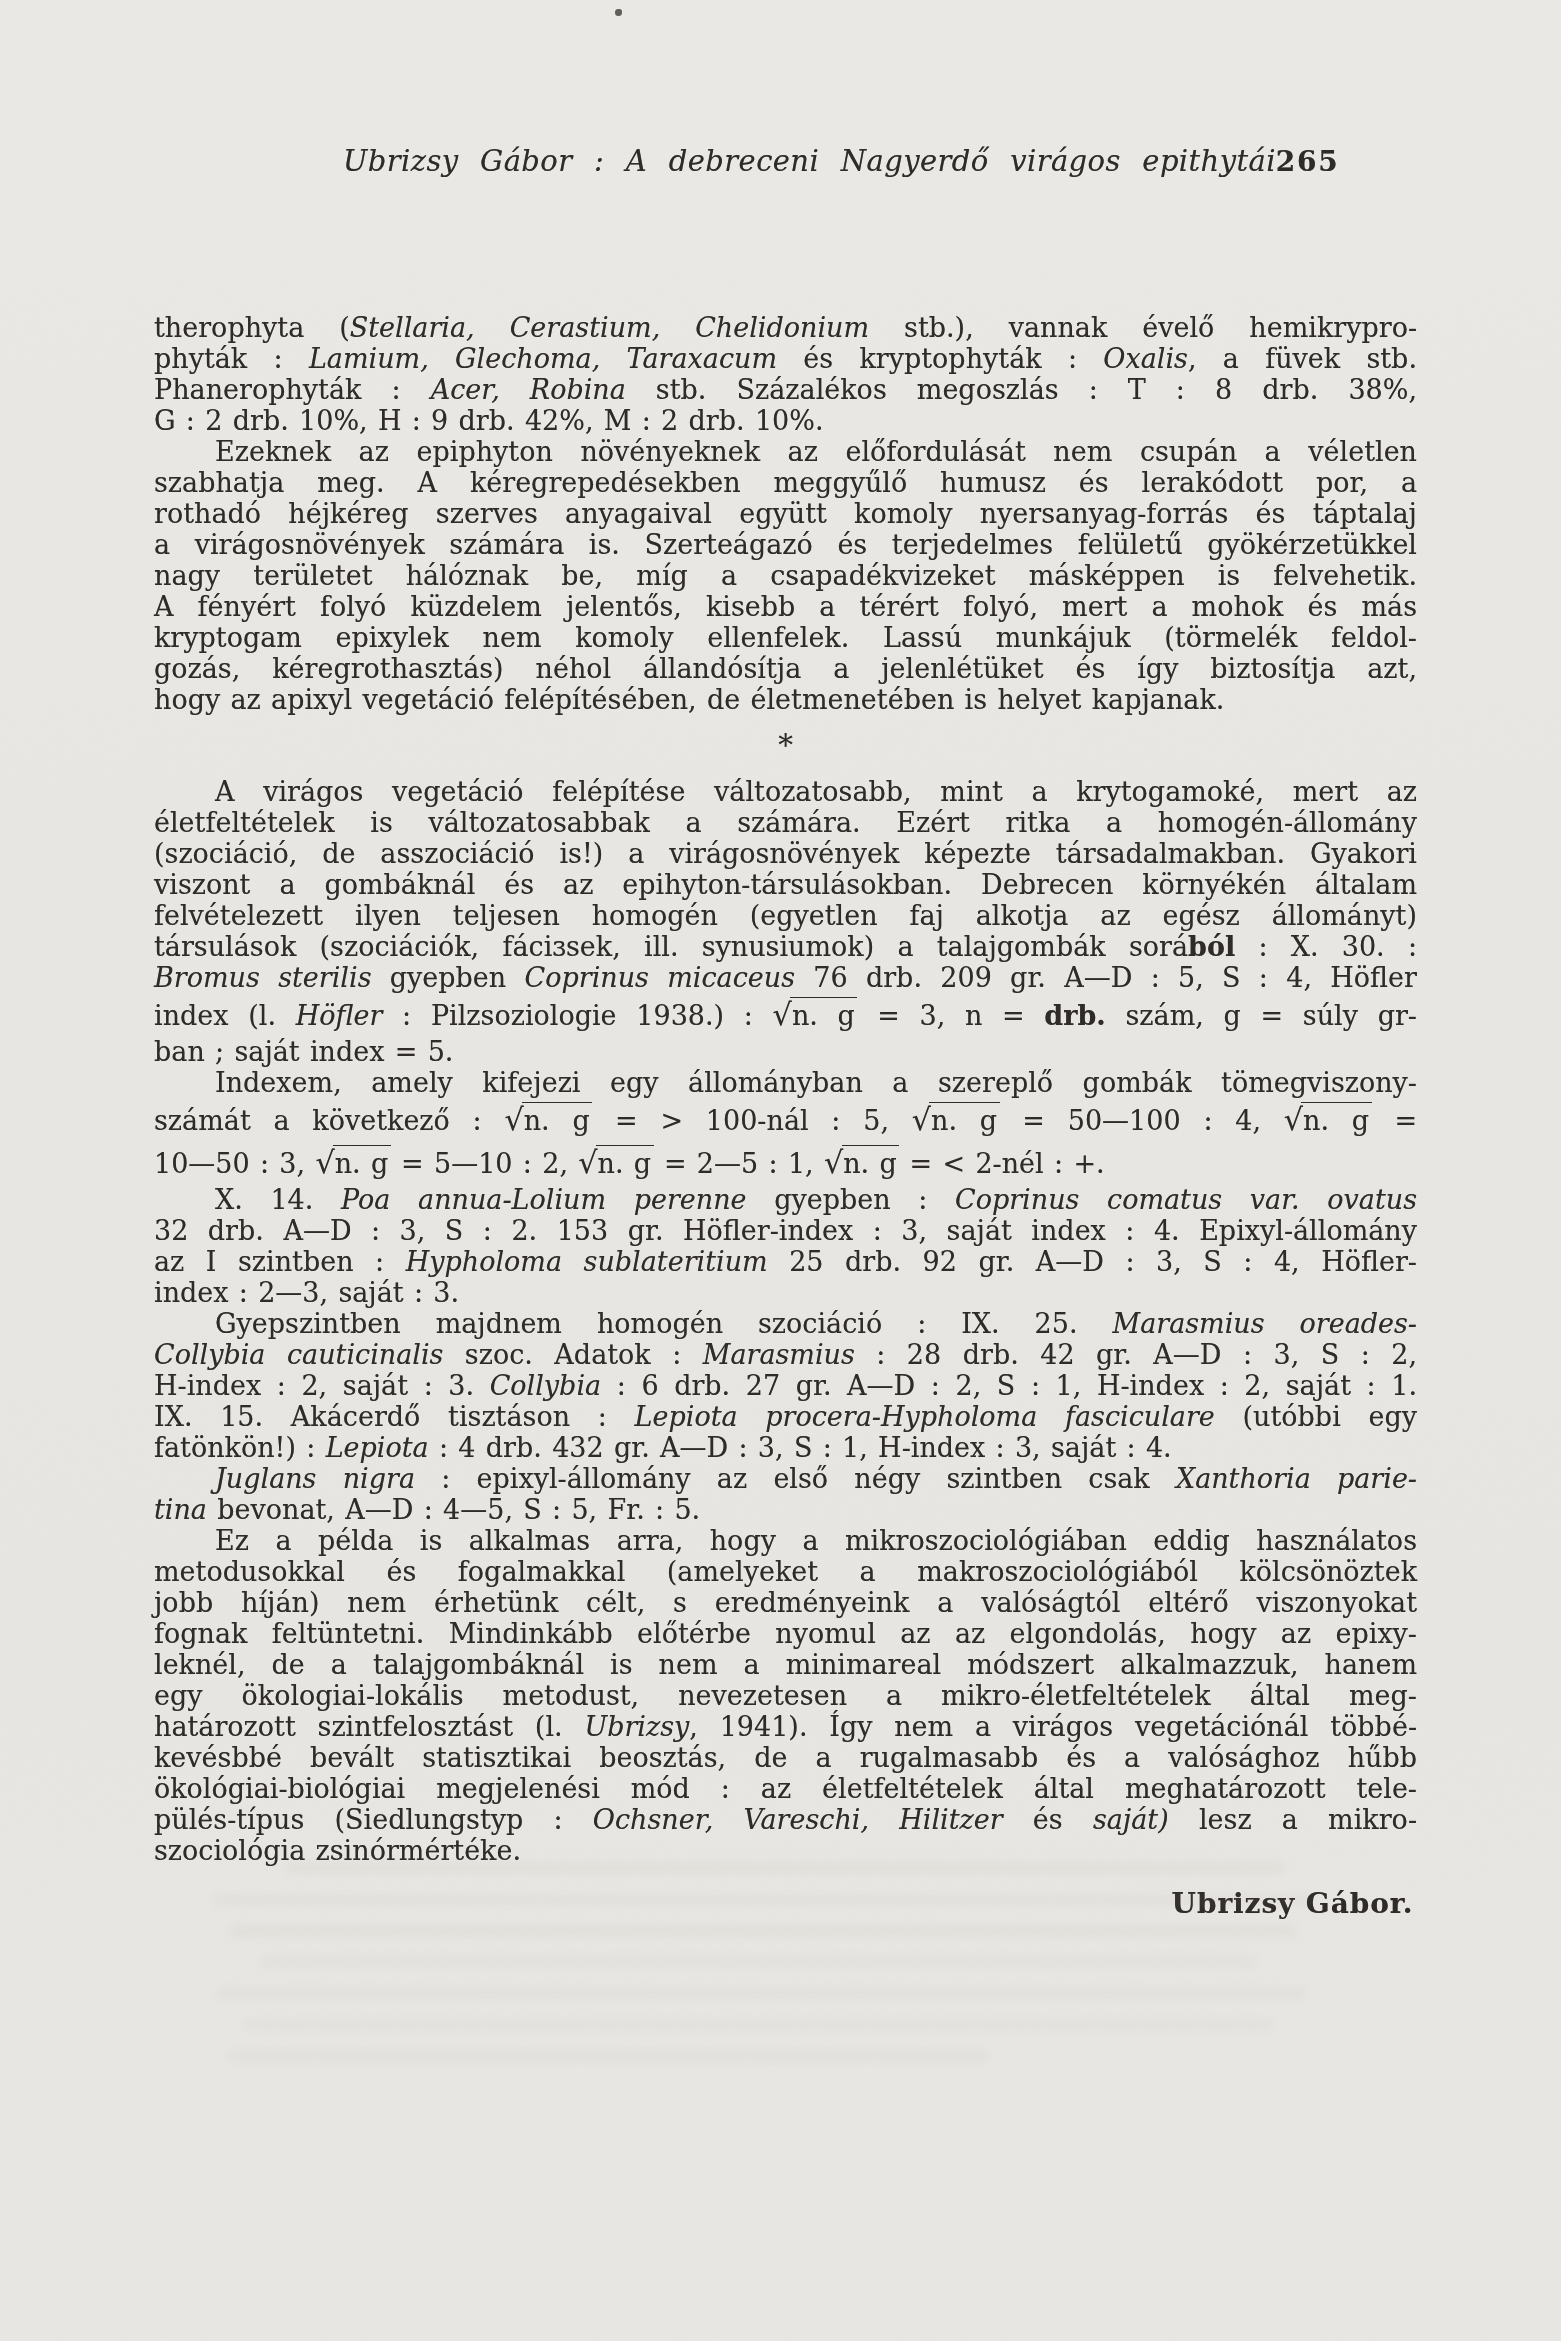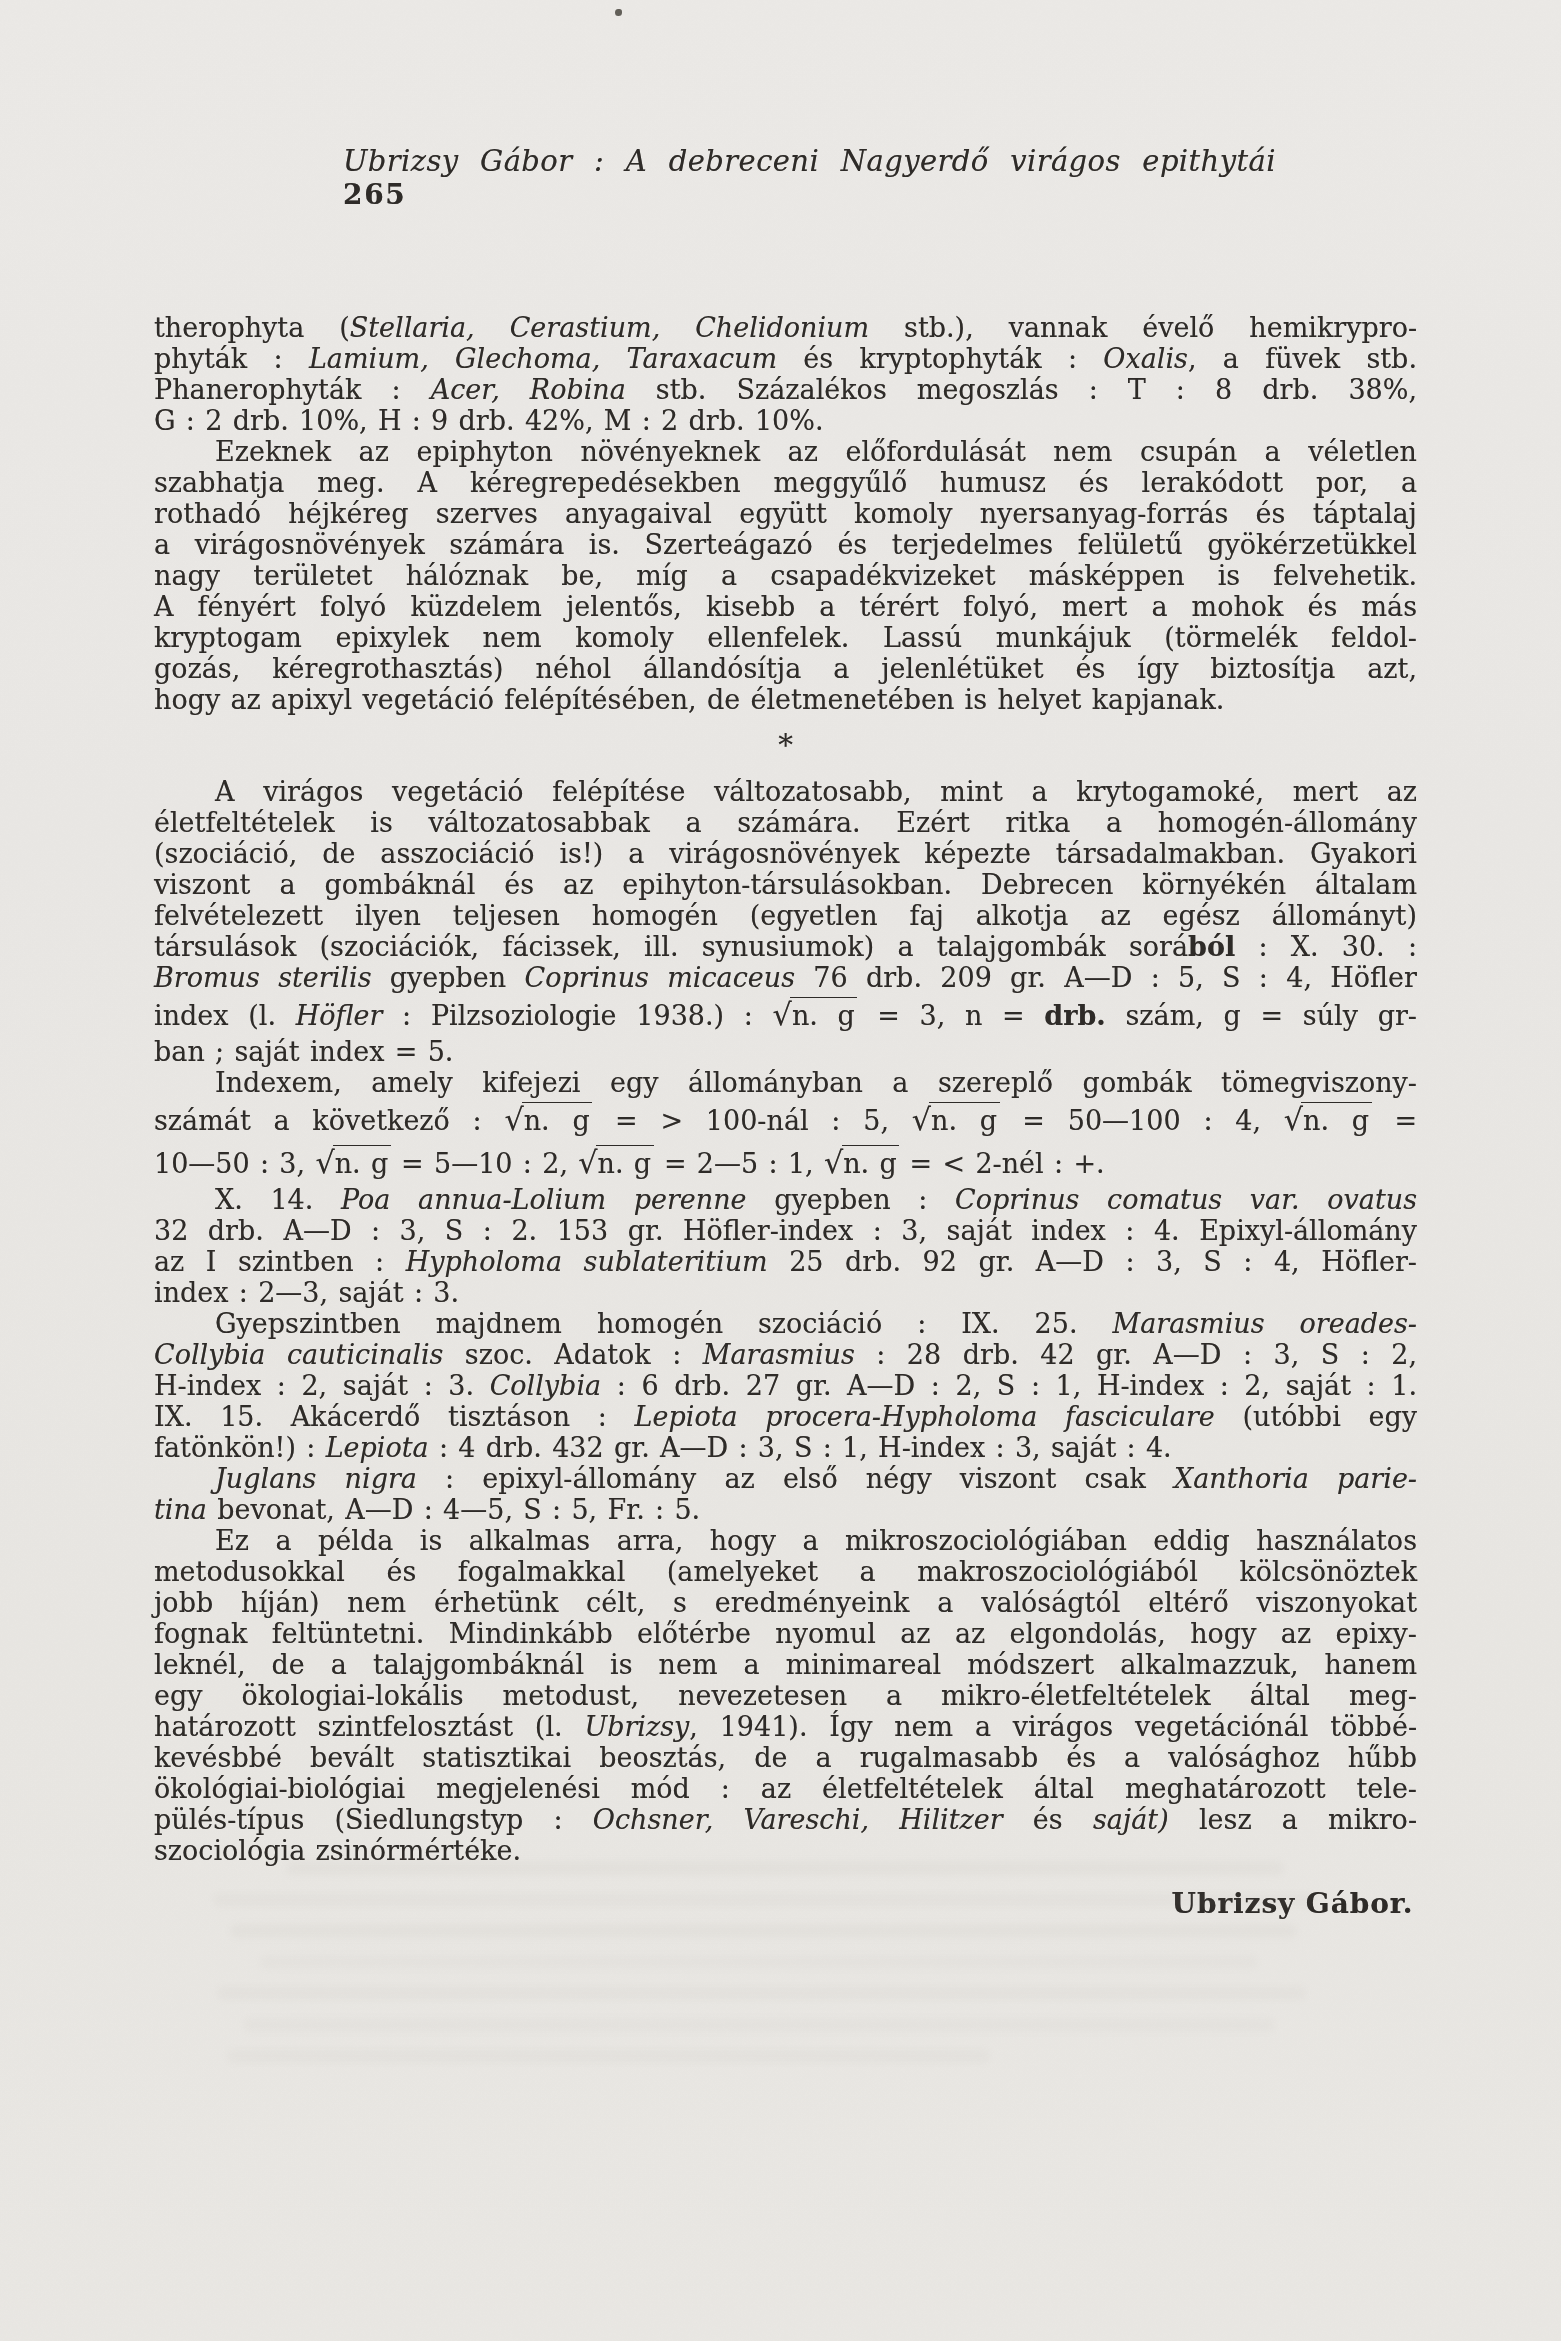--- a/index.html
+++ b/index.html
@@ -4,21 +4,21 @@
 <style>
   html,body{margin:0;padding:0;background:#d8d6d2;}
   .page{
     position:relative;width:1561px;height:2342px;overflow:hidden;
     background:linear-gradient(180deg,#ebe9e6 0%,#e9e7e4 35%,#e8e6e2 70%,#e9e7e3 100%);
     font-family:"DejaVu Serif","Liberation Serif",serif;
     color:#2e2b28;
   }
   .texture{position:absolute;inset:0;pointer-events:none;opacity:.5;}
   .speck{position:absolute;left:615px;top:8.7px;width:7px;height:7.8px;border-radius:50% 40% 55% 50%;background:#4a463f;opacity:.85;}
-  .header{position:absolute;top:144px;left:343px;right:149px;display:flex;justify-content:space-between;align-items:baseline;flex-direction:column;}
+  .header{position:absolute;top:144px;left:343px;right:149px;display:flex;justify-content:flex-start;align-items:baseline;}
   .header .title{font-style:italic;font-size:29px;word-spacing:12px;letter-spacing:0.4px;white-space:nowrap;text-shadow:0 0 0.5px rgba(46,43,40,.5);}
   .header .pnum{font-size:28px;font-weight:700;letter-spacing:1.7px;text-shadow:0 0 0.5px rgba(46,43,40,.5);}
   .bodywrap{position:absolute;top:264px;left:154px;width:1263px;font-size:27px;text-shadow:0 0 0.5px rgba(46,43,40,.45);margin-top:48px;}
   .para{margin:0;}
   .bline{line-height:31px;height:31px;text-align:justify;text-align-last:justify;word-spacing:1.7px;white-space:nowrap;overflow:visible;}
   .bline.last{text-align-last:left;}
   .bline.tall{line-height:43px;height:43px;}
   .bline.ind{text-indent:61px;}
   .it{font-style:italic;}
   .bd{font-weight:700;}
@@ -99,21 +99,21 @@
           <div class="bline last"><span>index : 2—3, saját : 3.</span></div>
         </div>
         <div class="para">
           <div class="bline ind"><span>Gyepszintben majdnem homogén szociáció : IX. 25. </span><span class="it">Marasmius oreades-</span></div>
           <div class="bline"><span class="it">Collybia cauticinalis</span><span> szoc. Adatok : </span><span class="it">Marasmius</span><span> : 28 drb. 42 gr. A—D : 3, S : 2,</span></div>
           <div class="bline"><span>H-index : 2, saját : 3. </span><span class="it">Collybia</span><span> : 6 drb. 27 gr. A—D : 2, S : 1, H-index : 2, saját : 1.</span></div>
           <div class="bline"><span>IX. 15. Akácerdő tisztáson : </span><span class="it">Lepiota procera-Hypholoma fasciculare</span><span> (utóbbi egy</span></div>
           <div class="bline last"><span>fatönkön!) : </span><span class="it">Lepiota</span><span> : 4 drb. 432 gr. A—D : 3, S : 1, H-index : 3, saját : 4.</span></div>
         </div>
         <div class="para">
-          <div class="bline ind"><span class="it">Juglans nigra</span><span> : epixyl-állomány az első négy viszont csak </span><span class="it">Xanthoria parie-</span></div>
+          <div class="bline ind"><span class="it">Juglans nigra</span><span> : epixyl-állomány az első négy szintben csak </span><span class="it">Xanthoria parie-</span></div>
           <div class="bline last"><span class="it">tina</span><span> bevonat, A—D : 4—5, S : 5, Fr. : 5.</span></div>
         </div>
         <div class="para">
           <div class="bline ind"><span>Ez a példa is alkalmas arra, hogy a mikroszociológiában eddig használatos</span></div>
           <div class="bline"><span>metodusokkal és fogalmakkal (amelyeket a makroszociológiából kölcsönöztek</span></div>
           <div class="bline"><span>jobb híján) nem érhetünk célt, s eredményeink a valóságtól eltérő viszonyokat</span></div>
           <div class="bline"><span>fognak feltüntetni. Mindinkább előtérbe nyomul az az elgondolás, hogy az epixy-</span></div>
           <div class="bline"><span>leknél, de a talajgombáknál is nem a minimareal módszert alkalmazzuk, hanem</span></div>
           <div class="bline"><span>egy ökologiai-lokális metodust, nevezetesen a mikro-életfeltételek által meg-</span></div>
           <div class="bline"><span>határozott szintfelosztást (l. </span><span class="it">Ubrizsy</span><span>, 1941). Így nem a virágos vegetációnál többé-</span></div>

